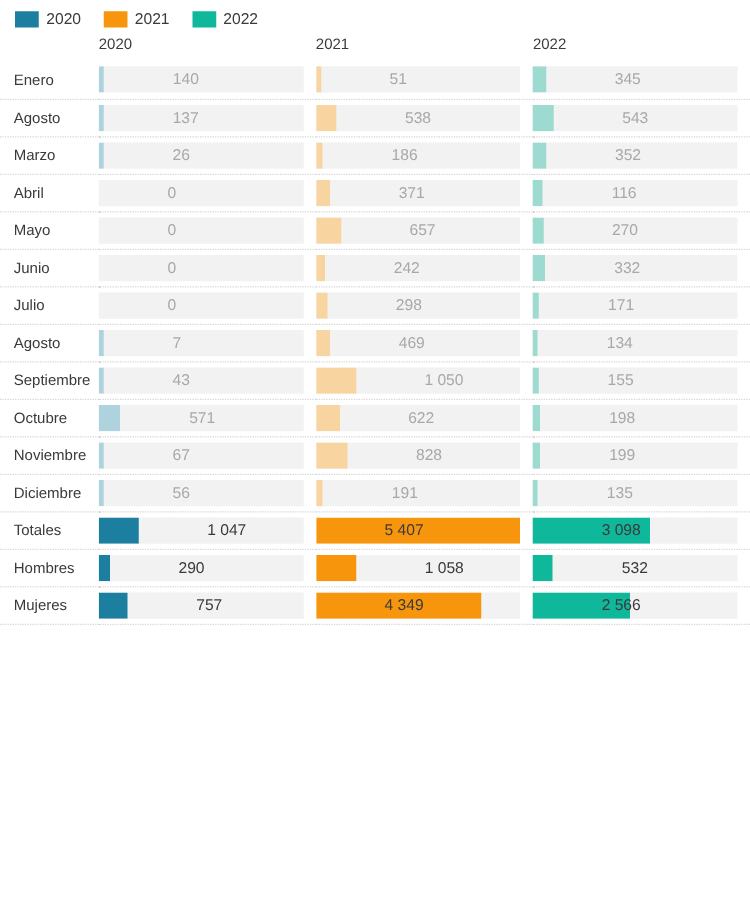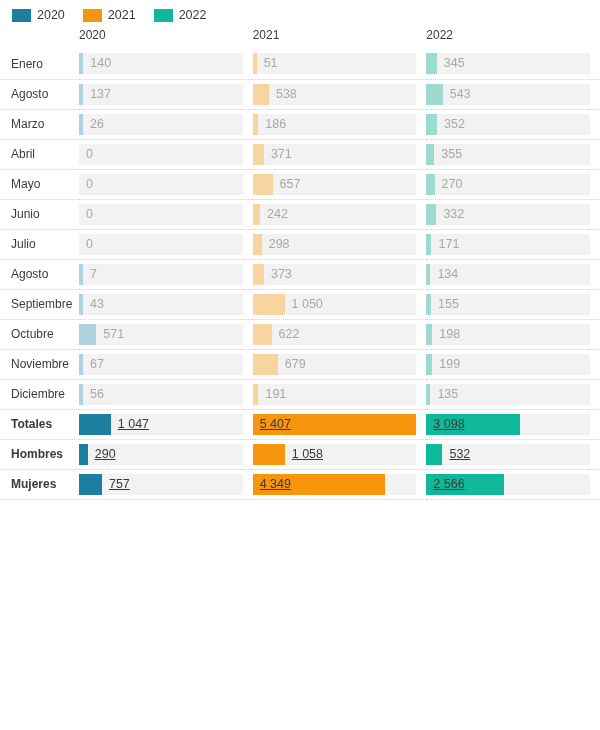--- a/index.html
+++ b/index.html
@@ -73,21 +73,21 @@
   }
   #chart-table tbody tr:last-child td { border-bottom: 1px dotted #d5d5d5; }
 
   .row-label {
     font-size: 12px;
     color: #3a3a3a;
     padding-left: 11px;
     white-space: nowrap;
     overflow: hidden;
   }
-  tr.total-row .row-label { font-weight: bold; }
+  tr.total-row .row-label { font-weight: normal; }
 
   .cell-inner {
     padding-right: 10px;
   }
   .bar-track {
     position: relative;
     height: 21px;
     background: #f2f2f2;
     display: flex;
     align-items: center;
@@ -97,24 +97,24 @@
     height: 21px;
     flex: 0 0 auto;
   }
   .bar-value {
     font-size: 12.5px;
     color: #a8a8a8;
     white-space: nowrap;
     line-height: 21px;
     padding-left: 7px;
     flex: 0 0 auto;
+    margin-left: 48px;
   }
   tr.total-row .bar-value {
     color: #3a3a3a;
-    text-decoration: underline;
   }
   .bar-value.inside {
     position: absolute;
     left: 7px;
     top: 0;
     color: #ffffff;
     padding-left: 0;
   }
 </style>
 </head>
@@ -261,21 +261,21 @@
             <div class="bar-track">
               <div class="bar-fill" style="width: 11.2528px; background: rgb(247, 212, 160);"></div>
               <span class="bar-value">371</span>
             </div>
           </div>
         </td>
         <td>
           <div class="cell-inner">
             <div class="bar-track">
               <div class="bar-fill" style="width: 8.0074px; background: rgb(157, 219, 208);"></div>
-              <span class="bar-value">355</span>
+              <span class="bar-value">116</span>
             </div>
           </div>
         </td>
       </tr>
       <tr>
         <td>
           <div class="row-label">Mayo</div>
         </td>
         <td>
           <div class="cell-inner">
@@ -369,21 +369,21 @@
             <div class="bar-track">
               <div class="bar-fill" style="width: 4px; background: rgb(174, 211, 223);"></div>
               <span class="bar-value">7</span>
             </div>
           </div>
         </td>
         <td>
           <div class="cell-inner">
             <div class="bar-track">
               <div class="bar-fill" style="width: 11.3135px; background: rgb(247, 212, 160);"></div>
-              <span class="bar-value">373</span>
+              <span class="bar-value">469</span>
             </div>
           </div>
         </td>
         <td>
           <div class="cell-inner">
             <div class="bar-track">
               <div class="bar-fill" style="width: 4.06436px; background: rgb(157, 219, 208);"></div>
               <span class="bar-value">134</span>
             </div>
           </div>
@@ -456,21 +456,21 @@
             <div class="bar-track">
               <div class="bar-fill" style="width: 4px; background: rgb(174, 211, 223);"></div>
               <span class="bar-value">67</span>
             </div>
           </div>
         </td>
         <td>
           <div class="cell-inner">
             <div class="bar-track">
               <div class="bar-fill" style="width: 25.1141px; background: rgb(247, 212, 160);"></div>
-              <span class="bar-value">679</span>
+              <span class="bar-value">828</span>
             </div>
           </div>
         </td>
         <td>
           <div class="cell-inner">
             <div class="bar-track">
               <div class="bar-fill" style="width: 6.03588px; background: rgb(157, 219, 208);"></div>
               <span class="bar-value">199</span>
             </div>
           </div>

